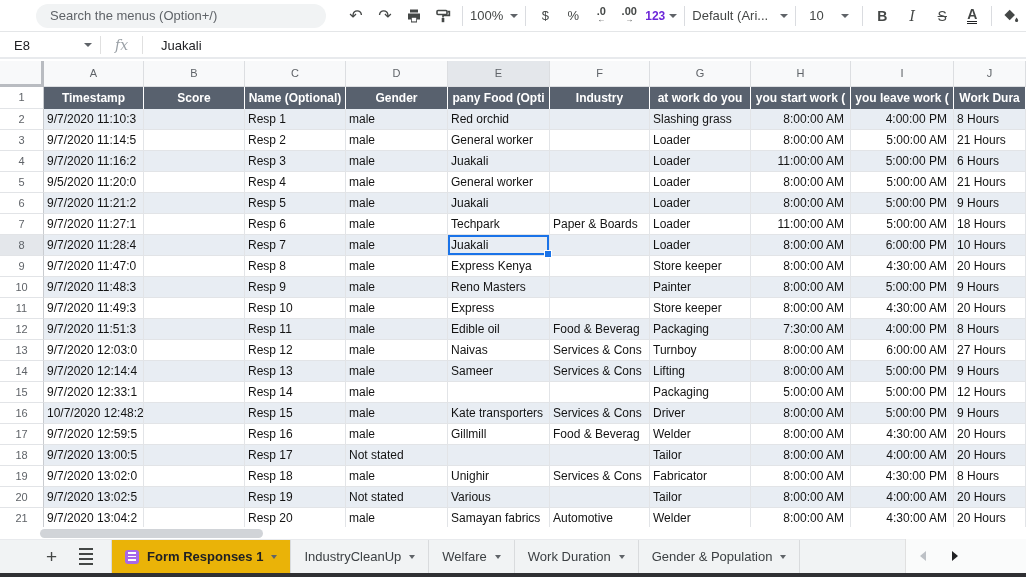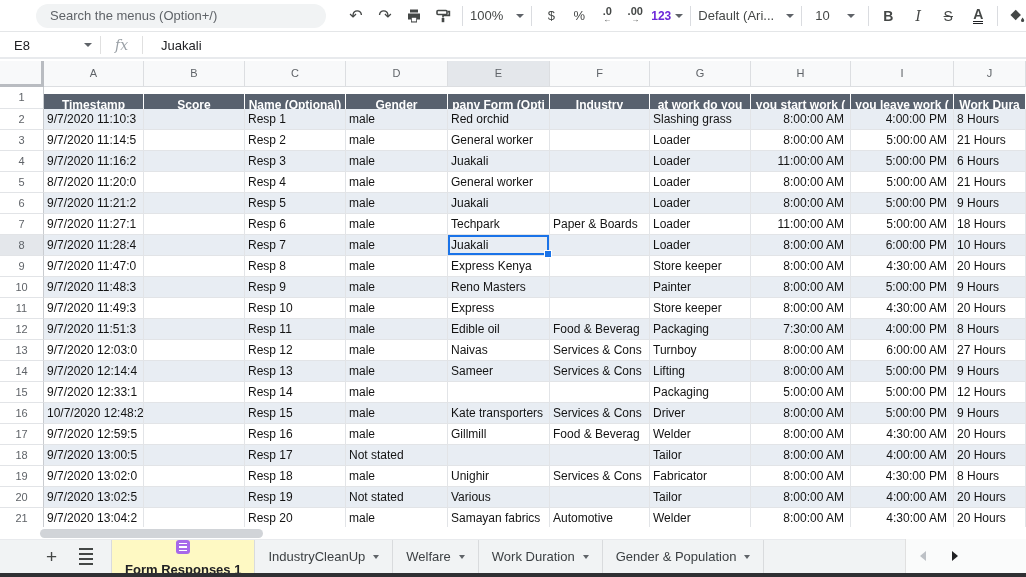--- a/index.html
+++ b/index.html
@@ -9,21 +9,21 @@
 
   
   .toolbar { position:absolute; top:0; left:0; width:1026px; height:32px; background:#fff;
              display:flex; align-items:center; border-bottom:1px solid #e4e6e8; }
   .search-pill { margin-left:36px; width:290px; height:24px; background:#f1f3f4; border-radius:12px;
                  display:flex; align-items:center; padding-left:14px; font-size:13px; color:#5f6368; flex:none; }
   .tbtn { height:24px; min-width:24px; display:flex; align-items:center; justify-content:center;
           color:#444746; font-size:15px; border-radius:4px; flex:none; }
   .tb-div { width:1px; height:20px; background:#dadce0; margin:0 7px; flex:none; }
   .glyph { font-family:"DejaVu Sans",sans-serif; font-size:16px; color:#444746; }
-  .zoom-ctl,.font-ctl,.size-ctl { display:flex; align-items:center; gap:13px; font-size:13px; color:#444746; flex:none; }
+  .zoom-ctl,.font-ctl,.size-ctl { display:flex; align-items:center; gap:7px; font-size:13px; color:#444746; flex:none; }
   .caret { width:0; height:0; border-left:4px solid transparent; border-right:4px solid transparent;
            border-top:4px solid #5f6368; display:inline-block; flex:none; }
   .fmt { font-size:13px; color:#444746; }
   .dec { display:flex; flex-direction:column; align-items:center; line-height:10px; }
   .dec .num { font-size:11px; font-weight:bold; color:#444746; }
   .dec .arr { font-size:8px; color:#444746; margin-top:-1px; }
   .b123 { display:flex; align-items:center; gap:4px; font-size:12px; font-weight:bold; color:#6d28d9; }
   .bold-btn { font-weight:bold; font-size:14px; }
   .italic-btn { font-style:italic; font-family:"DejaVu Serif",serif; font-size:14px; }
   .strike-btn { text-decoration:line-through; font-size:14px; }
@@ -45,21 +45,21 @@
   .letter-cell { background:#f8f9fa; border-right:1px solid #dcdee1; border-bottom:1px solid #dcdee1;
                  font-size:11px; color:#5f6368; text-align:center; line-height:25px; flex:none; }
   .letter-cell.hl { background:#e4e7eb; }
 
   .gutter { width:44px; flex:none; background:#fff; border-right:1px solid #c9ccd0; border-bottom:1px solid #e2e4e7;
             font-size:11px; color:#5f6368; text-align:center; }
   .gutter.hl { background:#e4e7eb; }
   .hdr-row { height:22px; }
   .hdr-row .gutter { line-height:21px; }
   .hdr-cell { background:#58616e; color:#fff; font-weight:bold; font-size:12px; text-align:center;
-              line-height:22px; border-right:1px solid #fff; flex:none; overflow:hidden; white-space:nowrap;margin-top:7px; }
+              line-height:22px; border-right:1px solid #fff; flex:none; overflow:hidden; white-space:nowrap; }
   .data-row { height:21px; }
   .data-row .gutter { line-height:20px; }
   .data-row:nth-child(odd) .cell { background:#e8edf3; }
   .cell { background:#fff; border-right:1px solid #e2e4e7; border-bottom:1px solid #e2e4e7; flex:none;
           font-size:12px; color:#131313; line-height:20px; position:relative; }
   .cell .ct { display:block; overflow:hidden; white-space:nowrap; padding:0 3px; }
   .al-r .ct { text-align:right; padding-right:6px; }
   .c0{width:100px}.c1{width:101px}.c2{width:101px}.c3{width:102px}.c4{width:102px}
   .c5{width:100px}.c6{width:101px}.c7{width:100px}.c8{width:103px}.c9{width:72px;flex:1}
   .selected-cell { box-shadow:inset 0 0 0 2px #1a73e8; z-index:3; }
@@ -74,21 +74,21 @@
   .tabbar { position:absolute; top:539px; left:0; width:1026px; height:34px; background:#f1f3f4;
             display:flex; align-items:stretch; border-top:1px solid #e8eaed; }
   .tab-tools { display:flex; align-items:center; gap:22px; padding:0 18px 0 46px; flex:none; }
   .plus-glyph { font-size:19px; color:#444746; line-height:19px; }
   .sheets-list { display:flex; flex-direction:column; gap:3px; }
   .sheets-list span { display:block; width:14px; height:2px; background:#444746; }
   .tabs { display:flex; align-items:stretch; flex:none; width:791px; overflow:hidden; }
   .tab { display:flex; align-items:center; gap:8px; padding:0 13px; font-size:13px; color:#3c4043;
          border-right:1px solid #d9dbdd; white-space:nowrap; flex:none; }
   .tab:first-child { border-left:1px solid #d9dbdd; }
-  .tab.active { background:#fef9c3; color:#202124; font-weight:bold;flex-direction:column; }
+  .tab.active { background:#eab308; color:#202124; font-weight:bold; }
   .form-icon { width:14px; height:14px; border-radius:3px; background:#a768ea; display:flex; flex-direction:column;
                justify-content:center; gap:2px; align-items:center; flex:none; }
   .form-icon span { display:block; width:8px; height:1.5px; background:#fff; }
   .tab .caret { border-left-width:3.5px; border-right-width:3.5px; border-top-width:4px; }
   .tab-scroll { position:absolute; right:0; top:539px; height:34px; width:121px; background:#fafbfb;
                 border-left:1px solid #e0e0e0; display:flex; align-items:center; gap:26px; padding-left:14px; }
   .arr-left { width:0; height:0; border-top:5px solid transparent; border-bottom:5px solid transparent;
               border-right:6px solid #bdc1c6; }
   .arr-right { width:0; height:0; border-top:5px solid transparent; border-bottom:5px solid transparent;
                border-left:6px solid #202124; }
@@ -203,21 +203,21 @@
         <div class="letter-cell c7">H</div>
         <div class="letter-cell c8">I</div>
         <div class="letter-cell c9">J</div>
       </div>
       <div class="row hdr-row">
         <div class="gutter">1</div>
         <div class="hdr-cell c0">Timestamp</div>
         <div class="hdr-cell c1">Score</div>
         <div class="hdr-cell c2">Name (Optional)</div>
         <div class="hdr-cell c3">Gender</div>
-        <div class="hdr-cell c4">pany Form (Opti</div>
+        <div class="hdr-cell c4">pany Food (Opti</div>
         <div class="hdr-cell c5">Industry</div>
         <div class="hdr-cell c6">at work do you</div>
         <div class="hdr-cell c7">you start work (</div>
         <div class="hdr-cell c8">you leave work (</div>
         <div class="hdr-cell c9">Work Dura</div>
       </div>
       <div class="row data-row">
         <div class="gutter">2</div>
         <div class="cell c0">
           <span class="ct">9/7/2020 11:10:3</span>
@@ -312,21 +312,21 @@
         <div class="cell c8 al-r">
           <span class="ct">5:00:00 PM</span>
         </div>
         <div class="cell c9">
           <span class="ct">6 Hours</span>
         </div>
       </div>
       <div class="row data-row">
         <div class="gutter">5</div>
         <div class="cell c0">
-          <span class="ct">8/7/2020 11:20:0</span>
+          <span class="ct">9/5/2020 11:20:0</span>
         </div>
         <div class="cell c1">
           <span class="ct"></span>
         </div>
         <div class="cell c2">
           <span class="ct">Resp 4</span>
         </div>
         <div class="cell c3">
           <span class="ct">male</span>
         </div>

